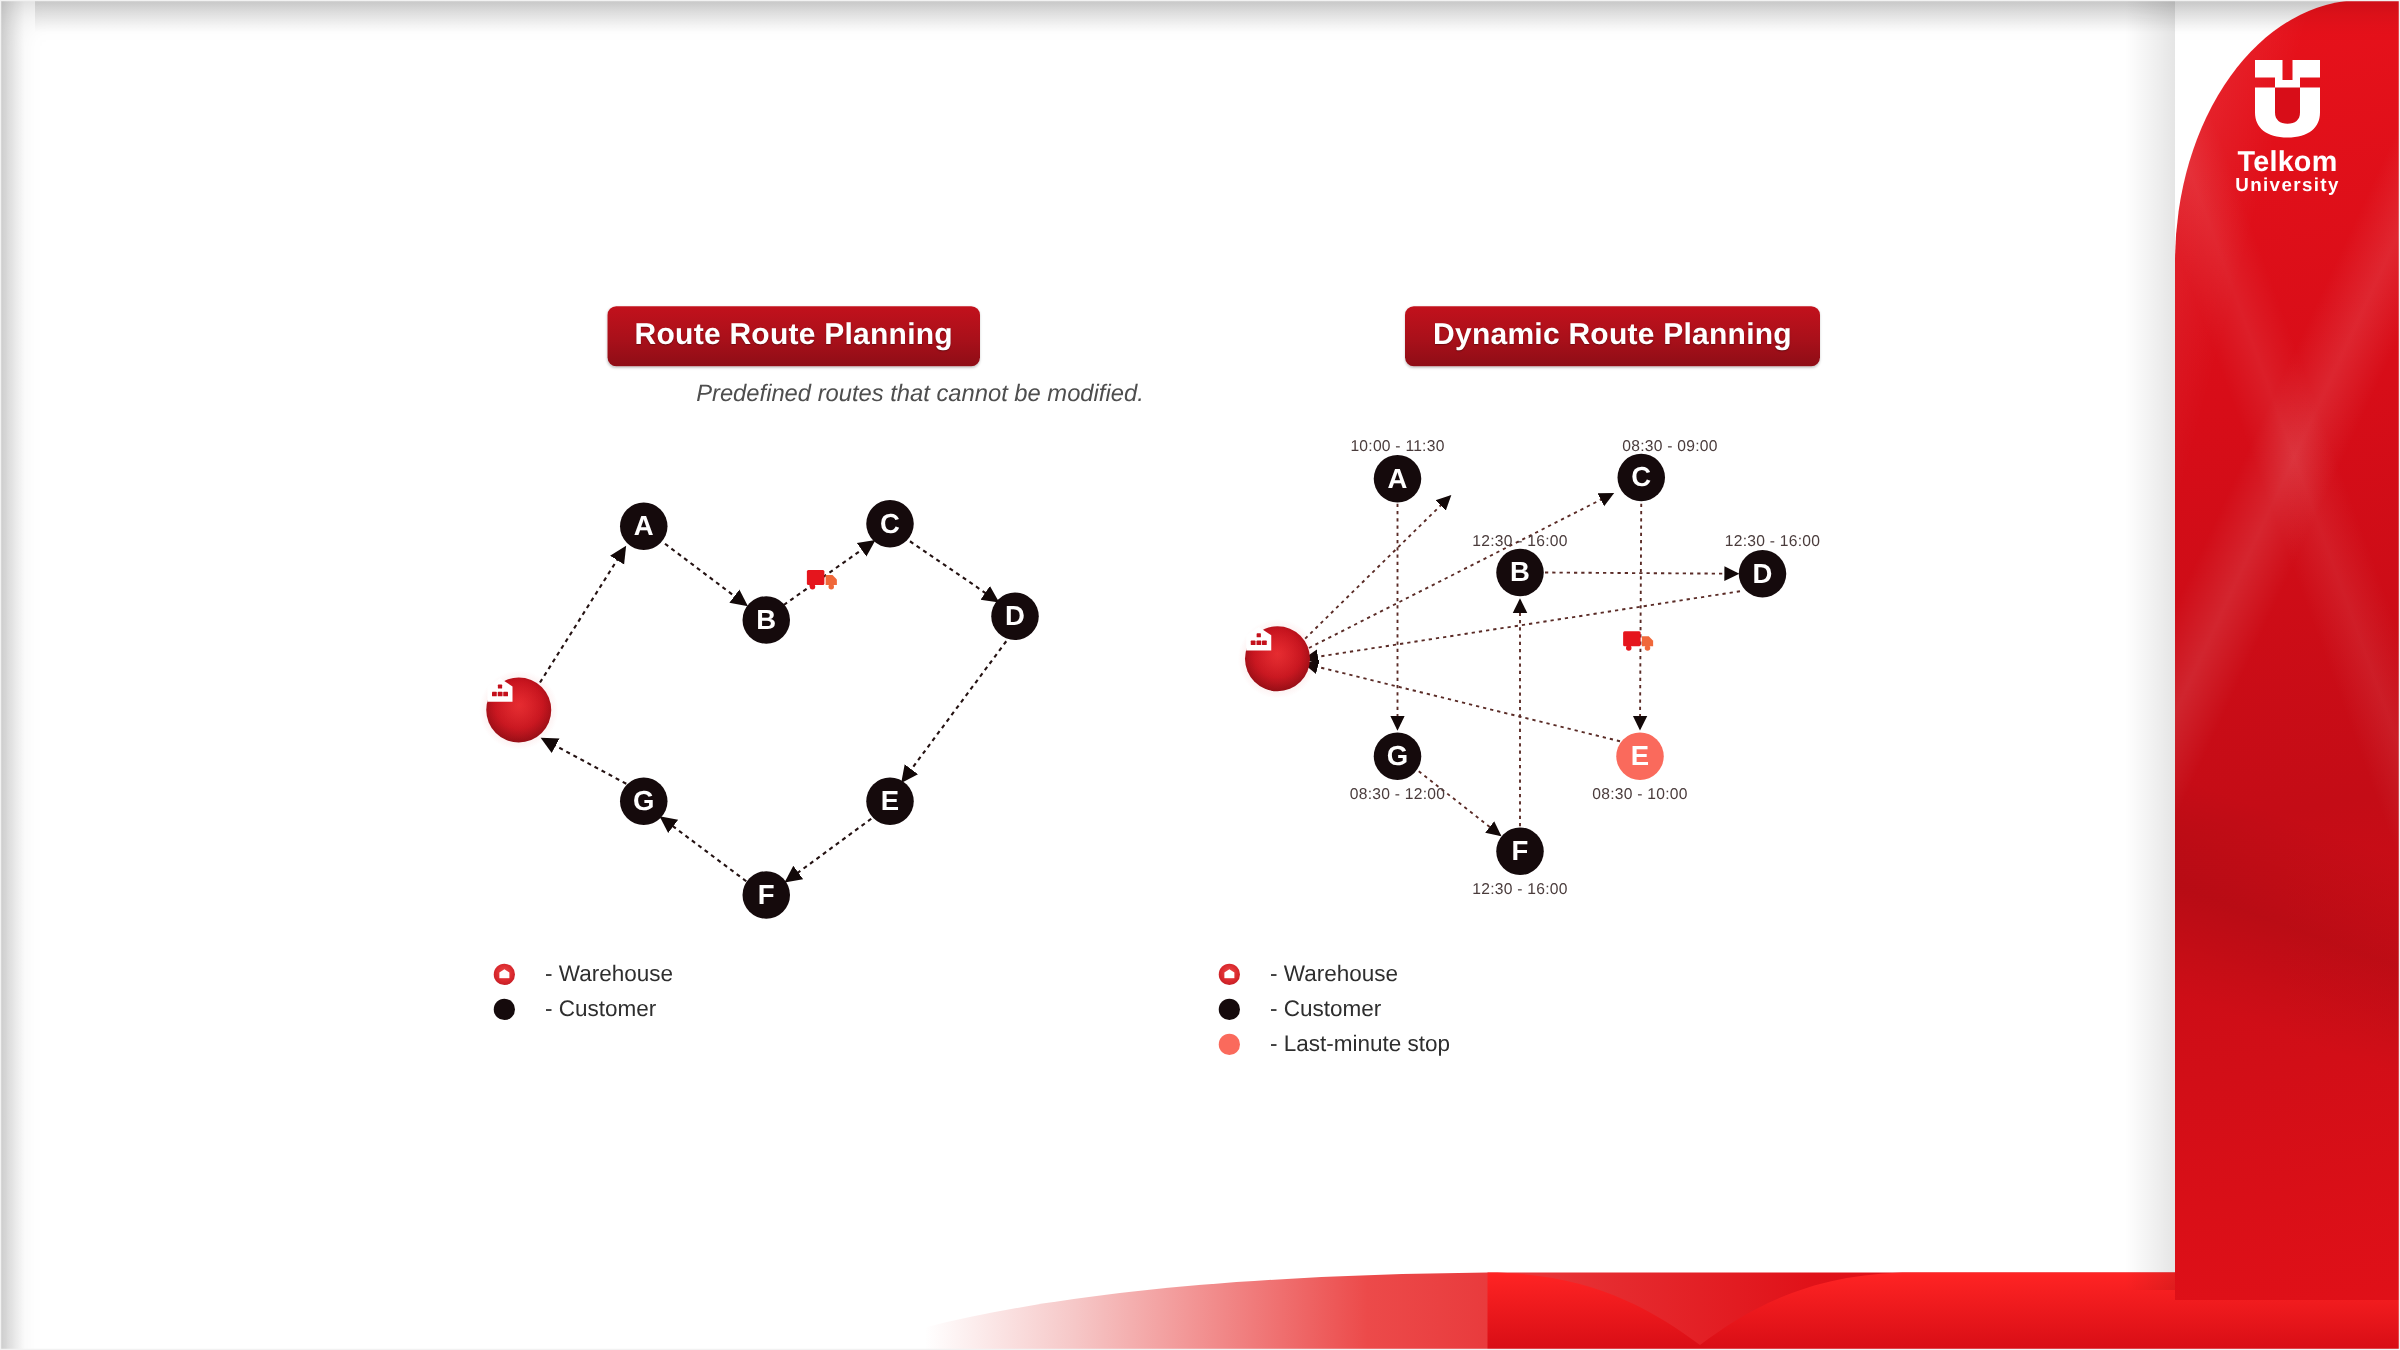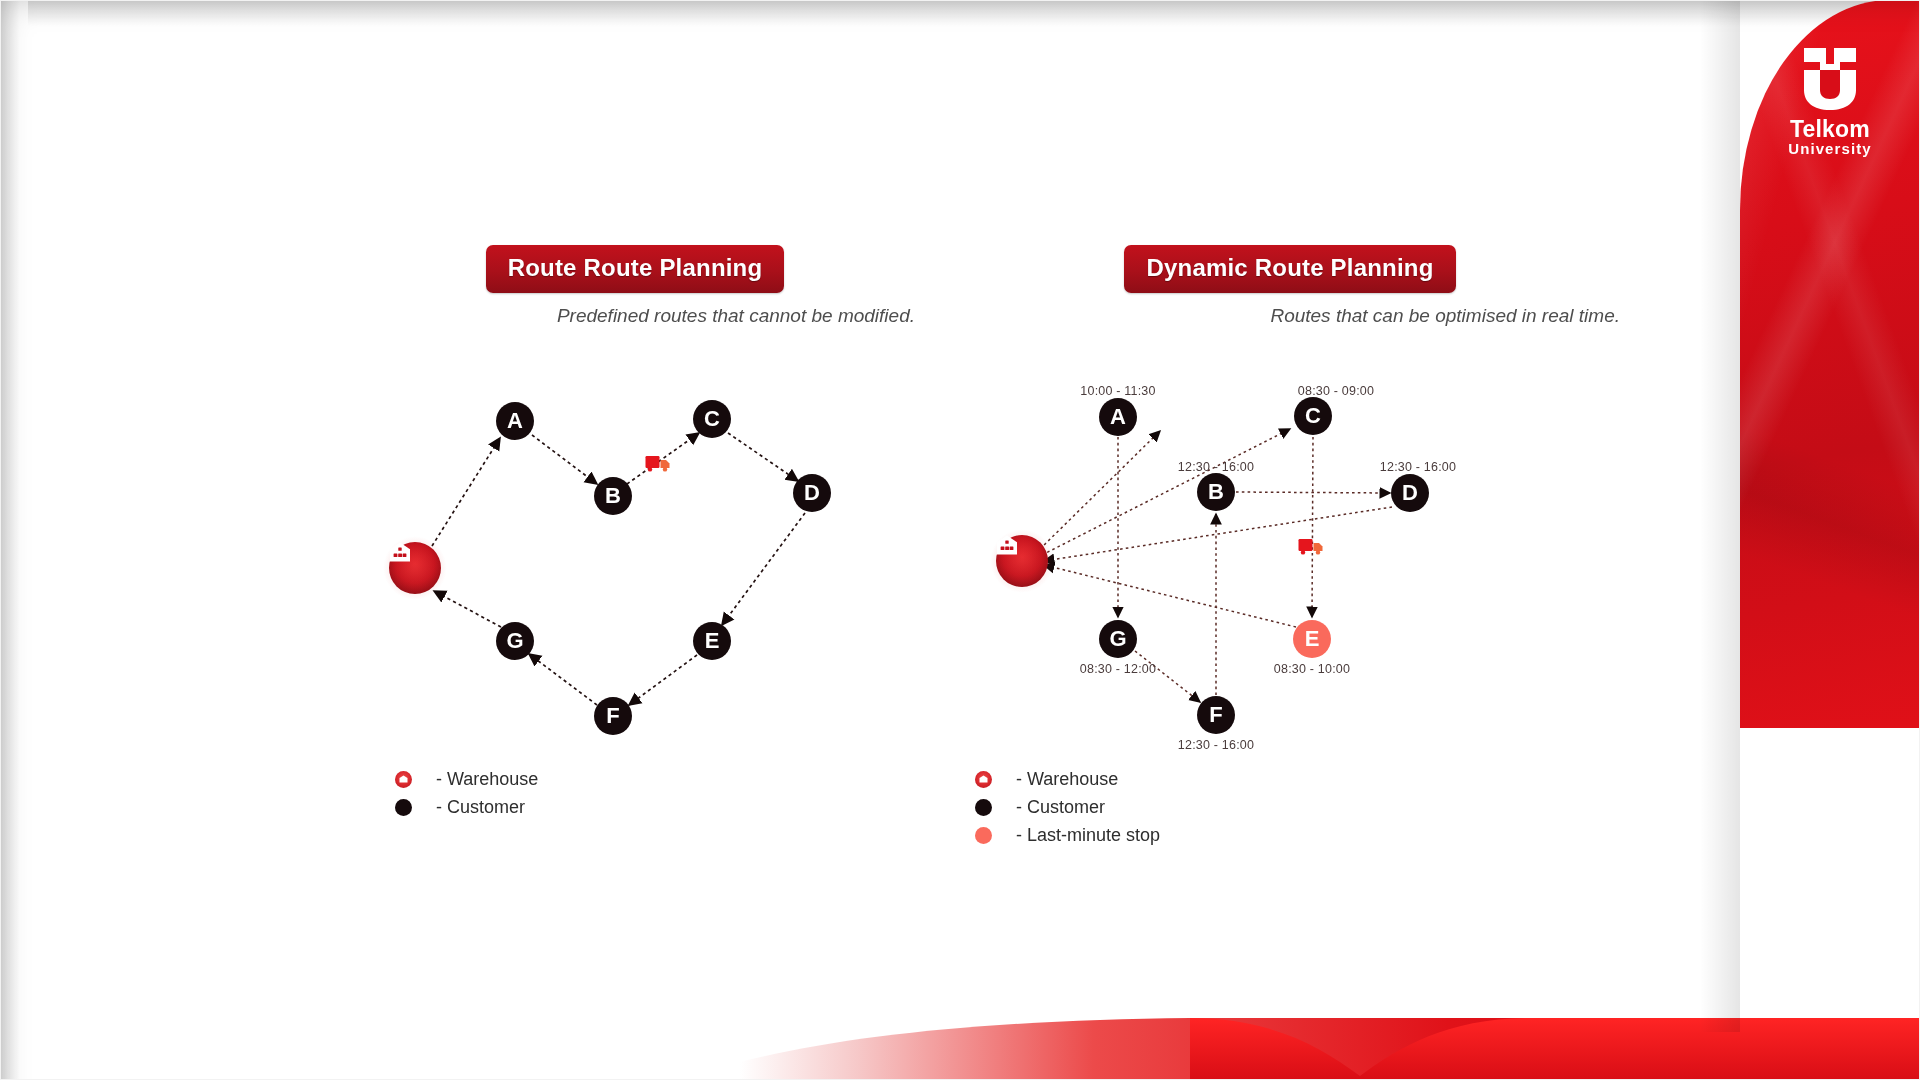--- a/index.html
+++ b/index.html
@@ -24,21 +24,21 @@
     z-index:2;
   }
   .frame-left{
     position:absolute;left:0;top:0;width:28px;height:1080px;
     background:linear-gradient(90deg,#e4e4e4,#ffffff 70%);
     z-index:2;
   }
 
   
   .banner{
-    position:absolute; right:0; top:0; width:180px; height:728px;
+    position:absolute; right:0; top:0; width:180px; height:1040px;
     background:
       linear-gradient(105deg, rgba(255,255,255,.13) 0%, rgba(255,255,255,0) 24%),
       linear-gradient(170deg,#e8121b 0%, #d80d18 30%, #c40c16 62%, #e01018 100%);
     border-top-left-radius:150px 210px;
     z-index:30;
     overflow:hidden;
   }
   .banner .sheen{
     position:absolute; inset:0;
     background:
@@ -218,21 +218,20 @@
     <div class="legend-row">
       <span class="legend-dot customer"></span>
       <span class="legend-label">- Customer</span>
     </div>
   </div>
 
   <div class="panel" id="panel-dynamic">
     <div class="title-row">
       <span class="title-badge">Dynamic Route Planning</span>
     </div>
-    <div class="subtitle">Routes that can be optimised in real time.</div>
 
     <div class="graph" id="graph-dynamic">
       <svg width="660" height="440" viewBox="0 0 660 440">
         <defs>
           <marker id="arr-d" markerWidth="9" markerHeight="9" refX="7" refY="4.5" orient="auto">
             <path d="M0,0.6 L8,4.5 L0,8.4 Z" fill="#120808"></path>
           </marker>
         </defs>
         <g stroke="#5a2b26" stroke-width="1.5" stroke-dasharray="2.6 3.2" fill="none" marker-end="url(#arr-d)">
           <line x1="158" y1="88" x2="158" y2="268"></line>

